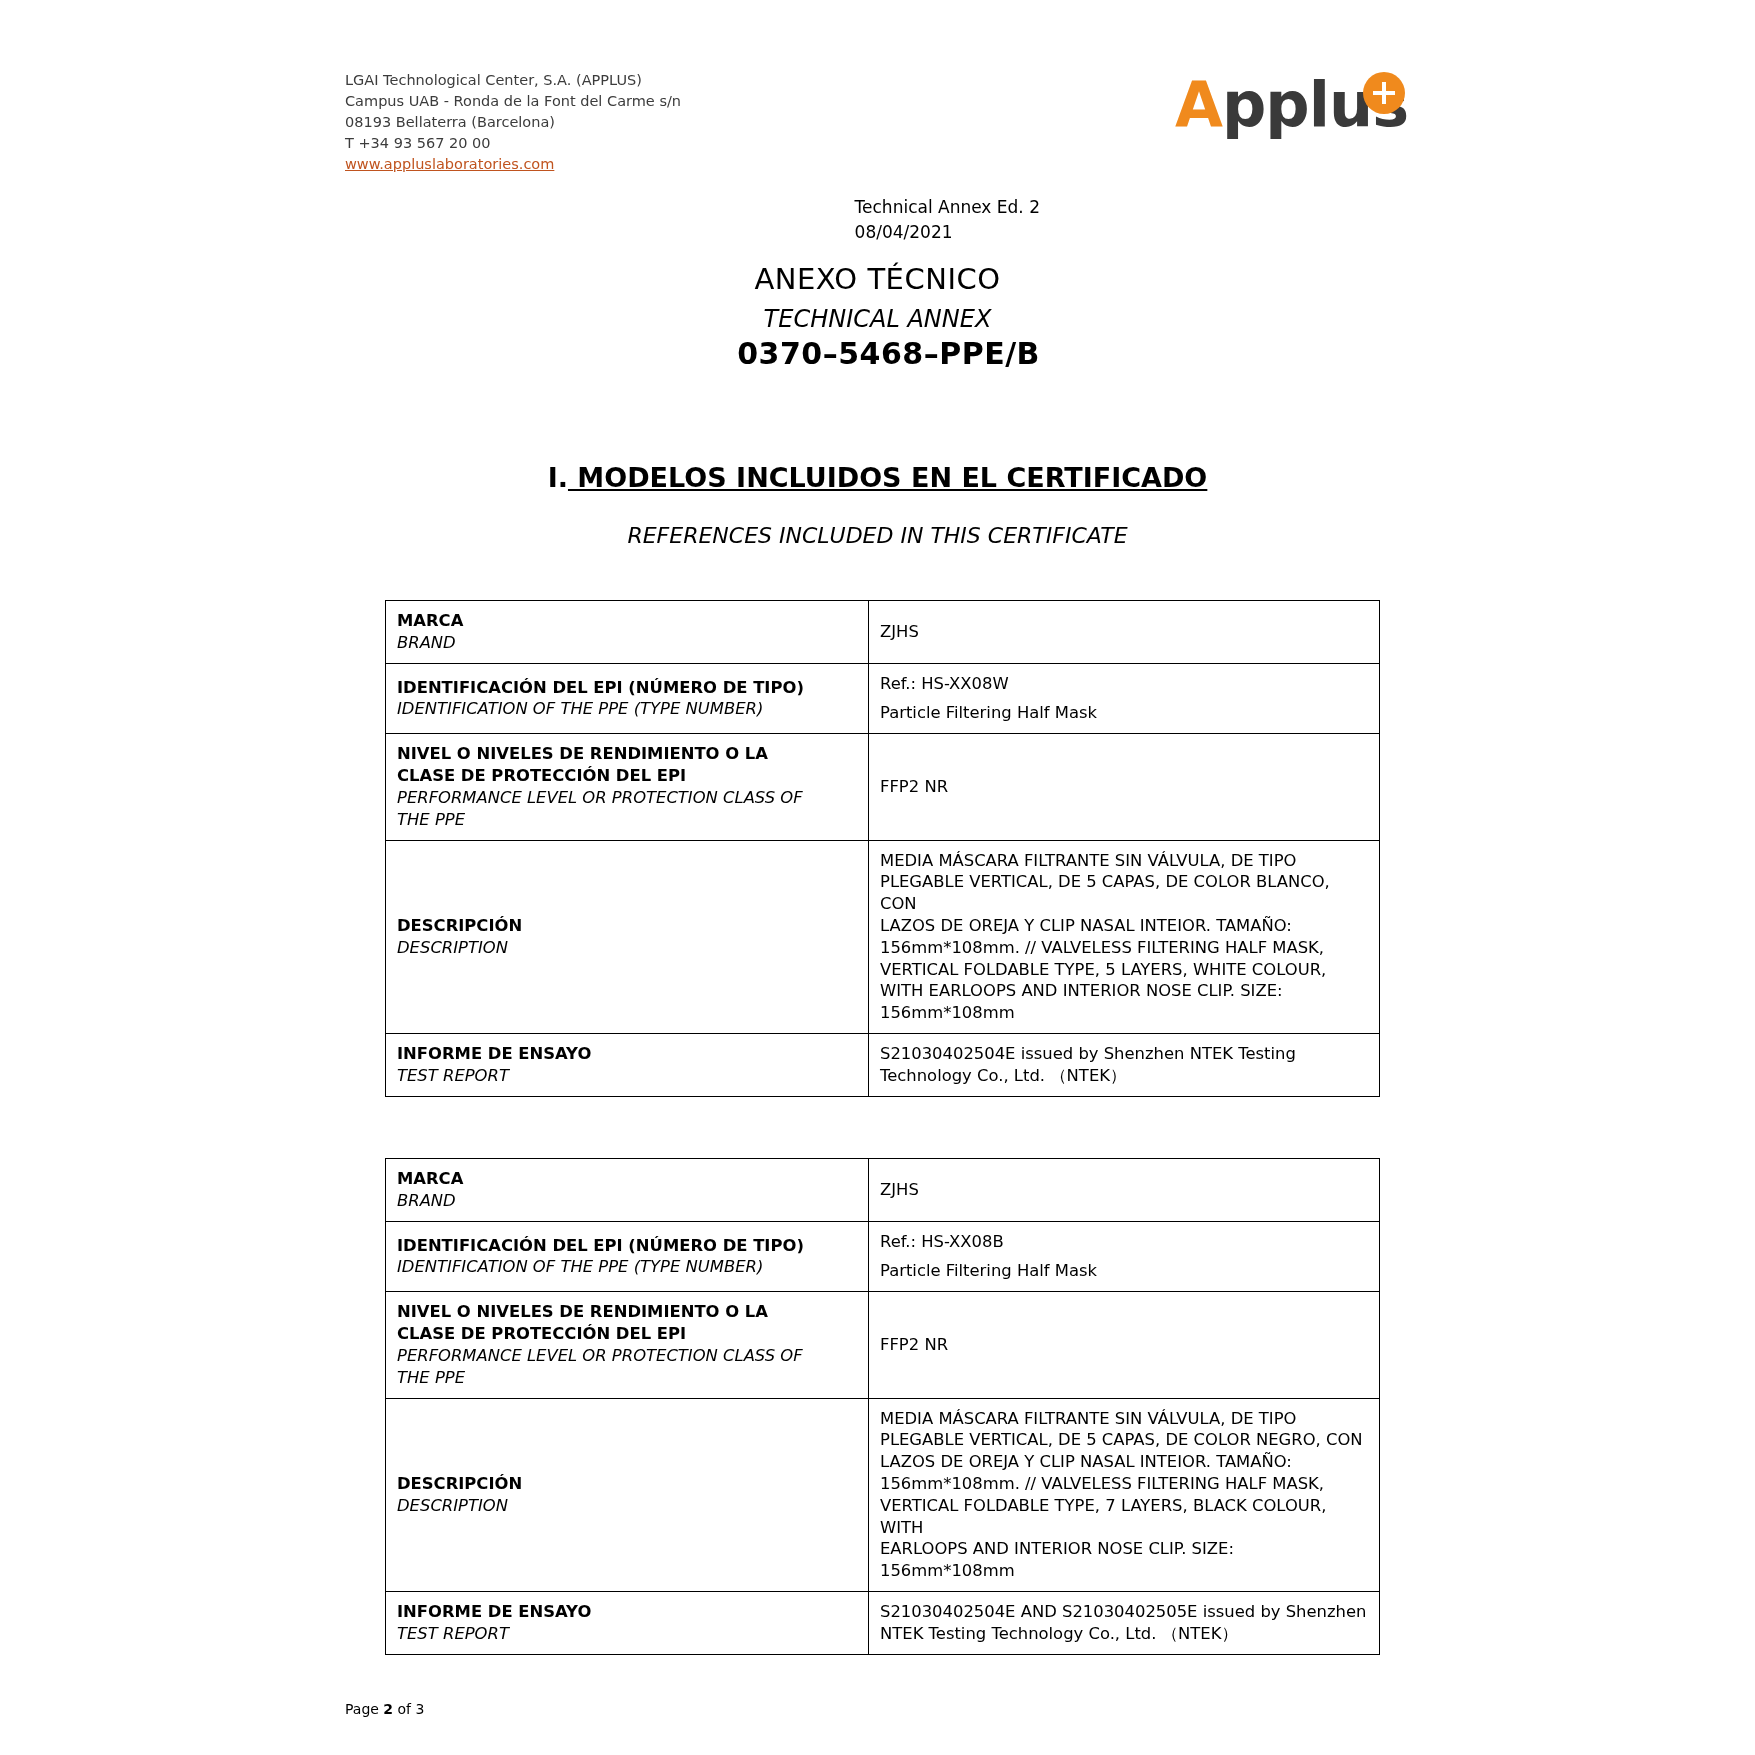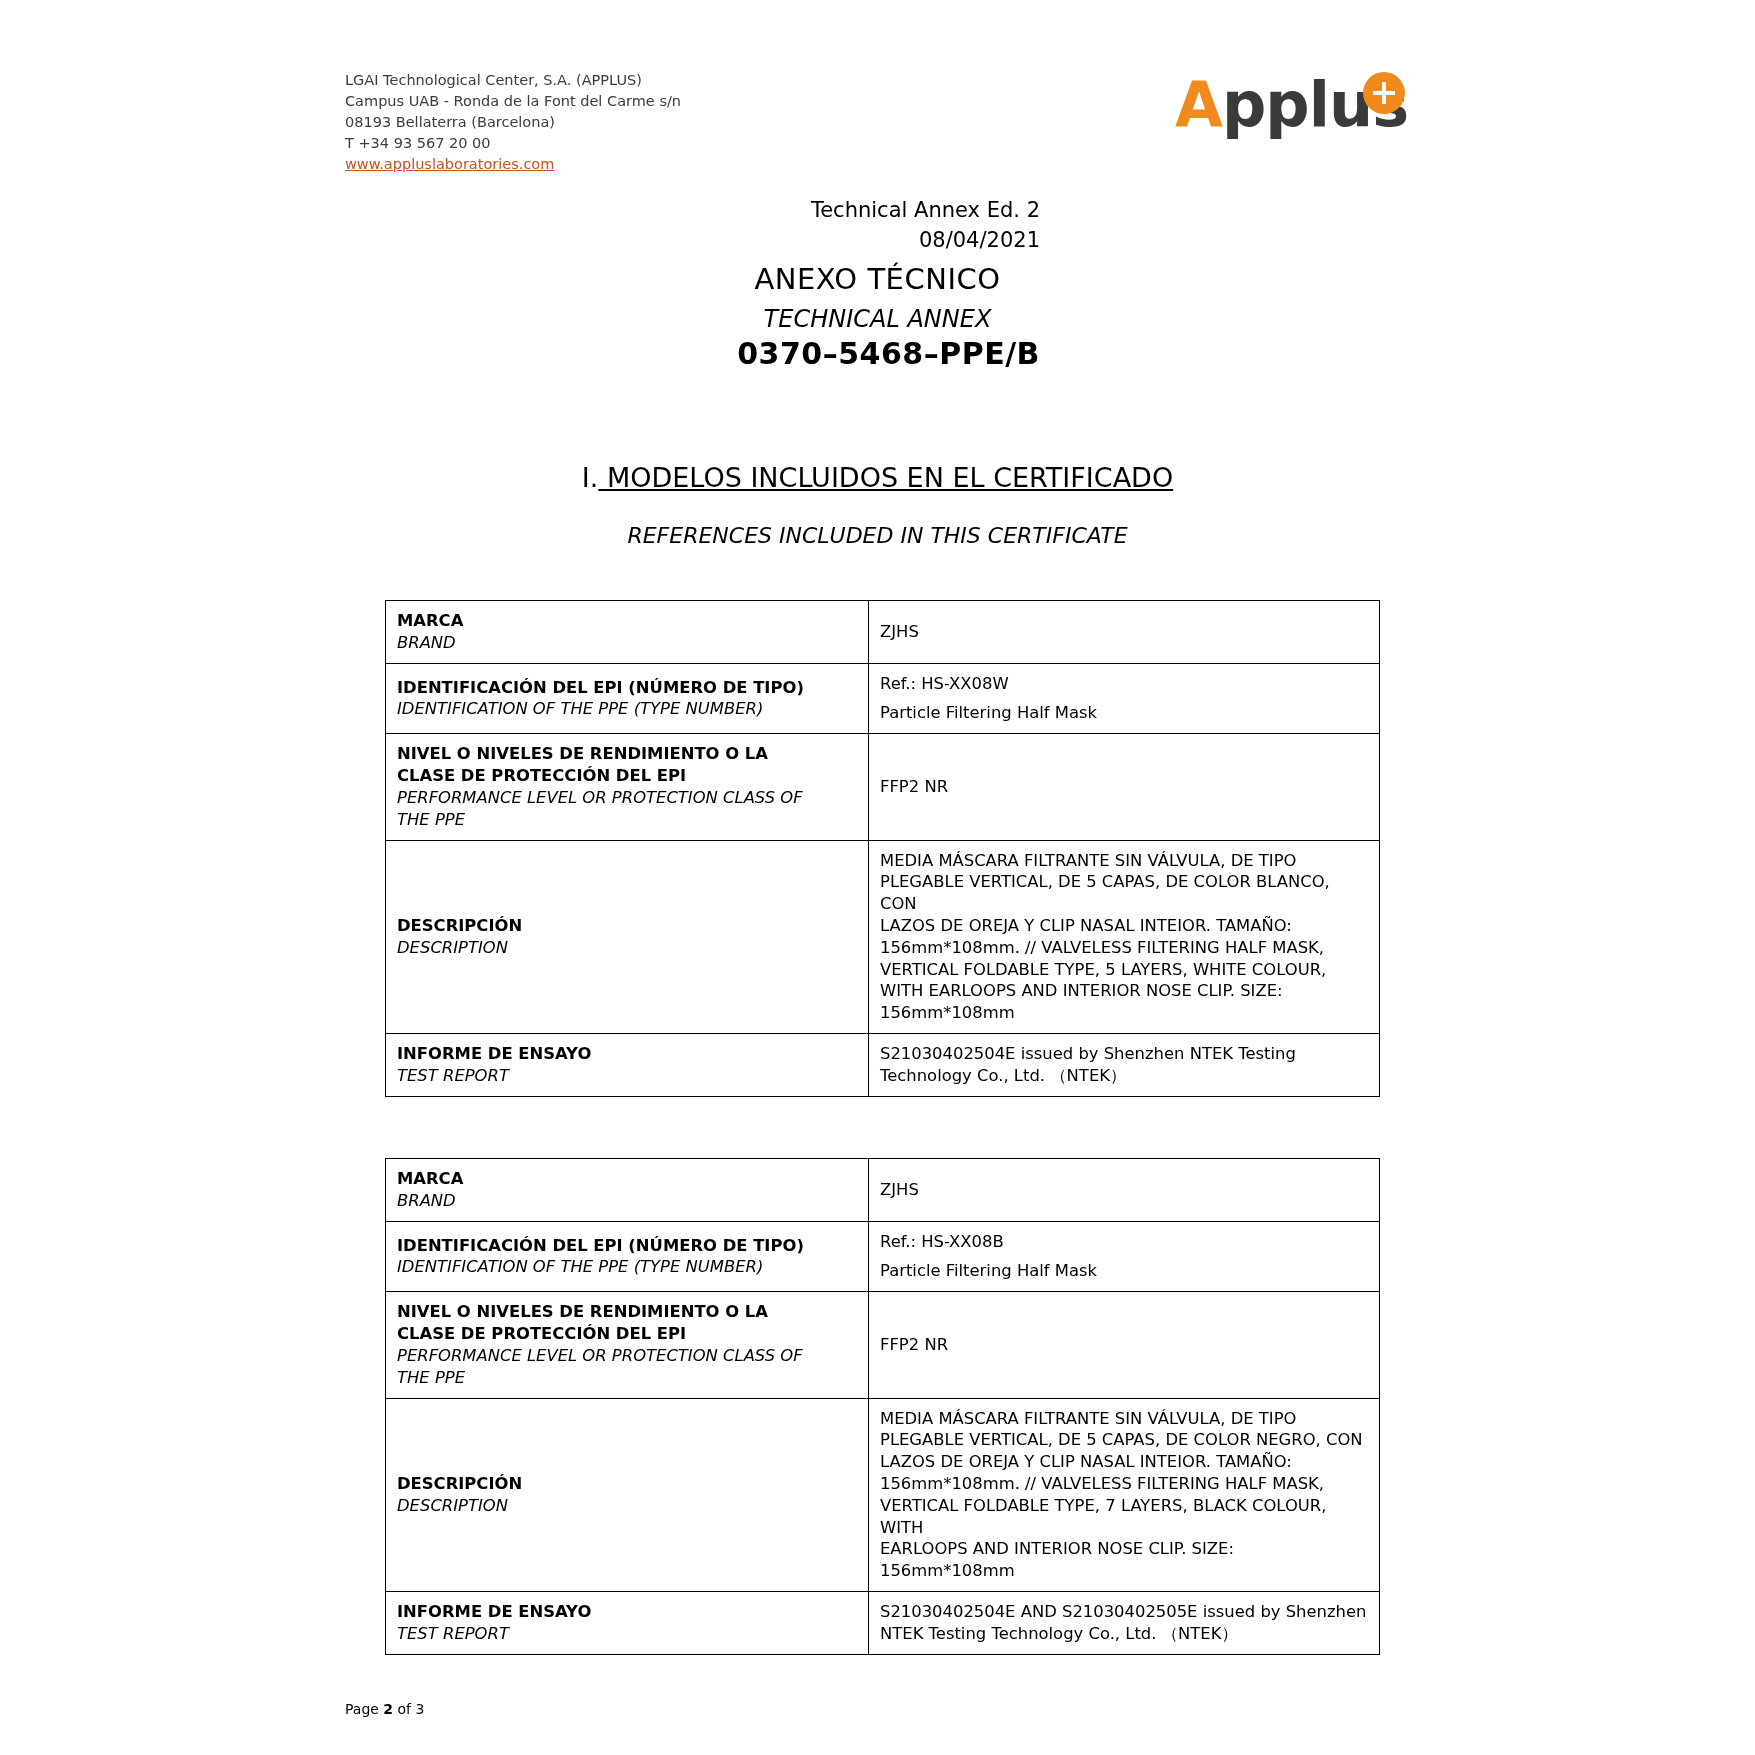--- a/index.html
+++ b/index.html
@@ -94,22 +94,21 @@
     height: 4px;
     width: 22px;
     margin-top: -2px;
   }
 
   
   .annex-ed {
     position: absolute;
     top: 195px;
     right: 350px;
-    text-align: right;
-    font-size: 21px;
+    font-size: 17px;
     line-height: 1.45;
     color: #000;
   }
 
   
   .title-es {
     position: absolute;
     top: 262px;
     left: 0;
     width: 1755px;
@@ -137,21 +136,21 @@
     margin-top: 6px;
   }
 
   .section-title {
     position: absolute;
     top: 462px;
     left: 0;
     width: 1755px;
     text-align: center;
     font-size: 27px;
-    font-weight: normal;
+    font-weight: bold;
   }
   .section-title .ul {
     text-decoration: underline;
   }
   .section-sub {
     position: absolute;
     top: 523px;
     left: 0;
     width: 1755px;
     text-align: center;

